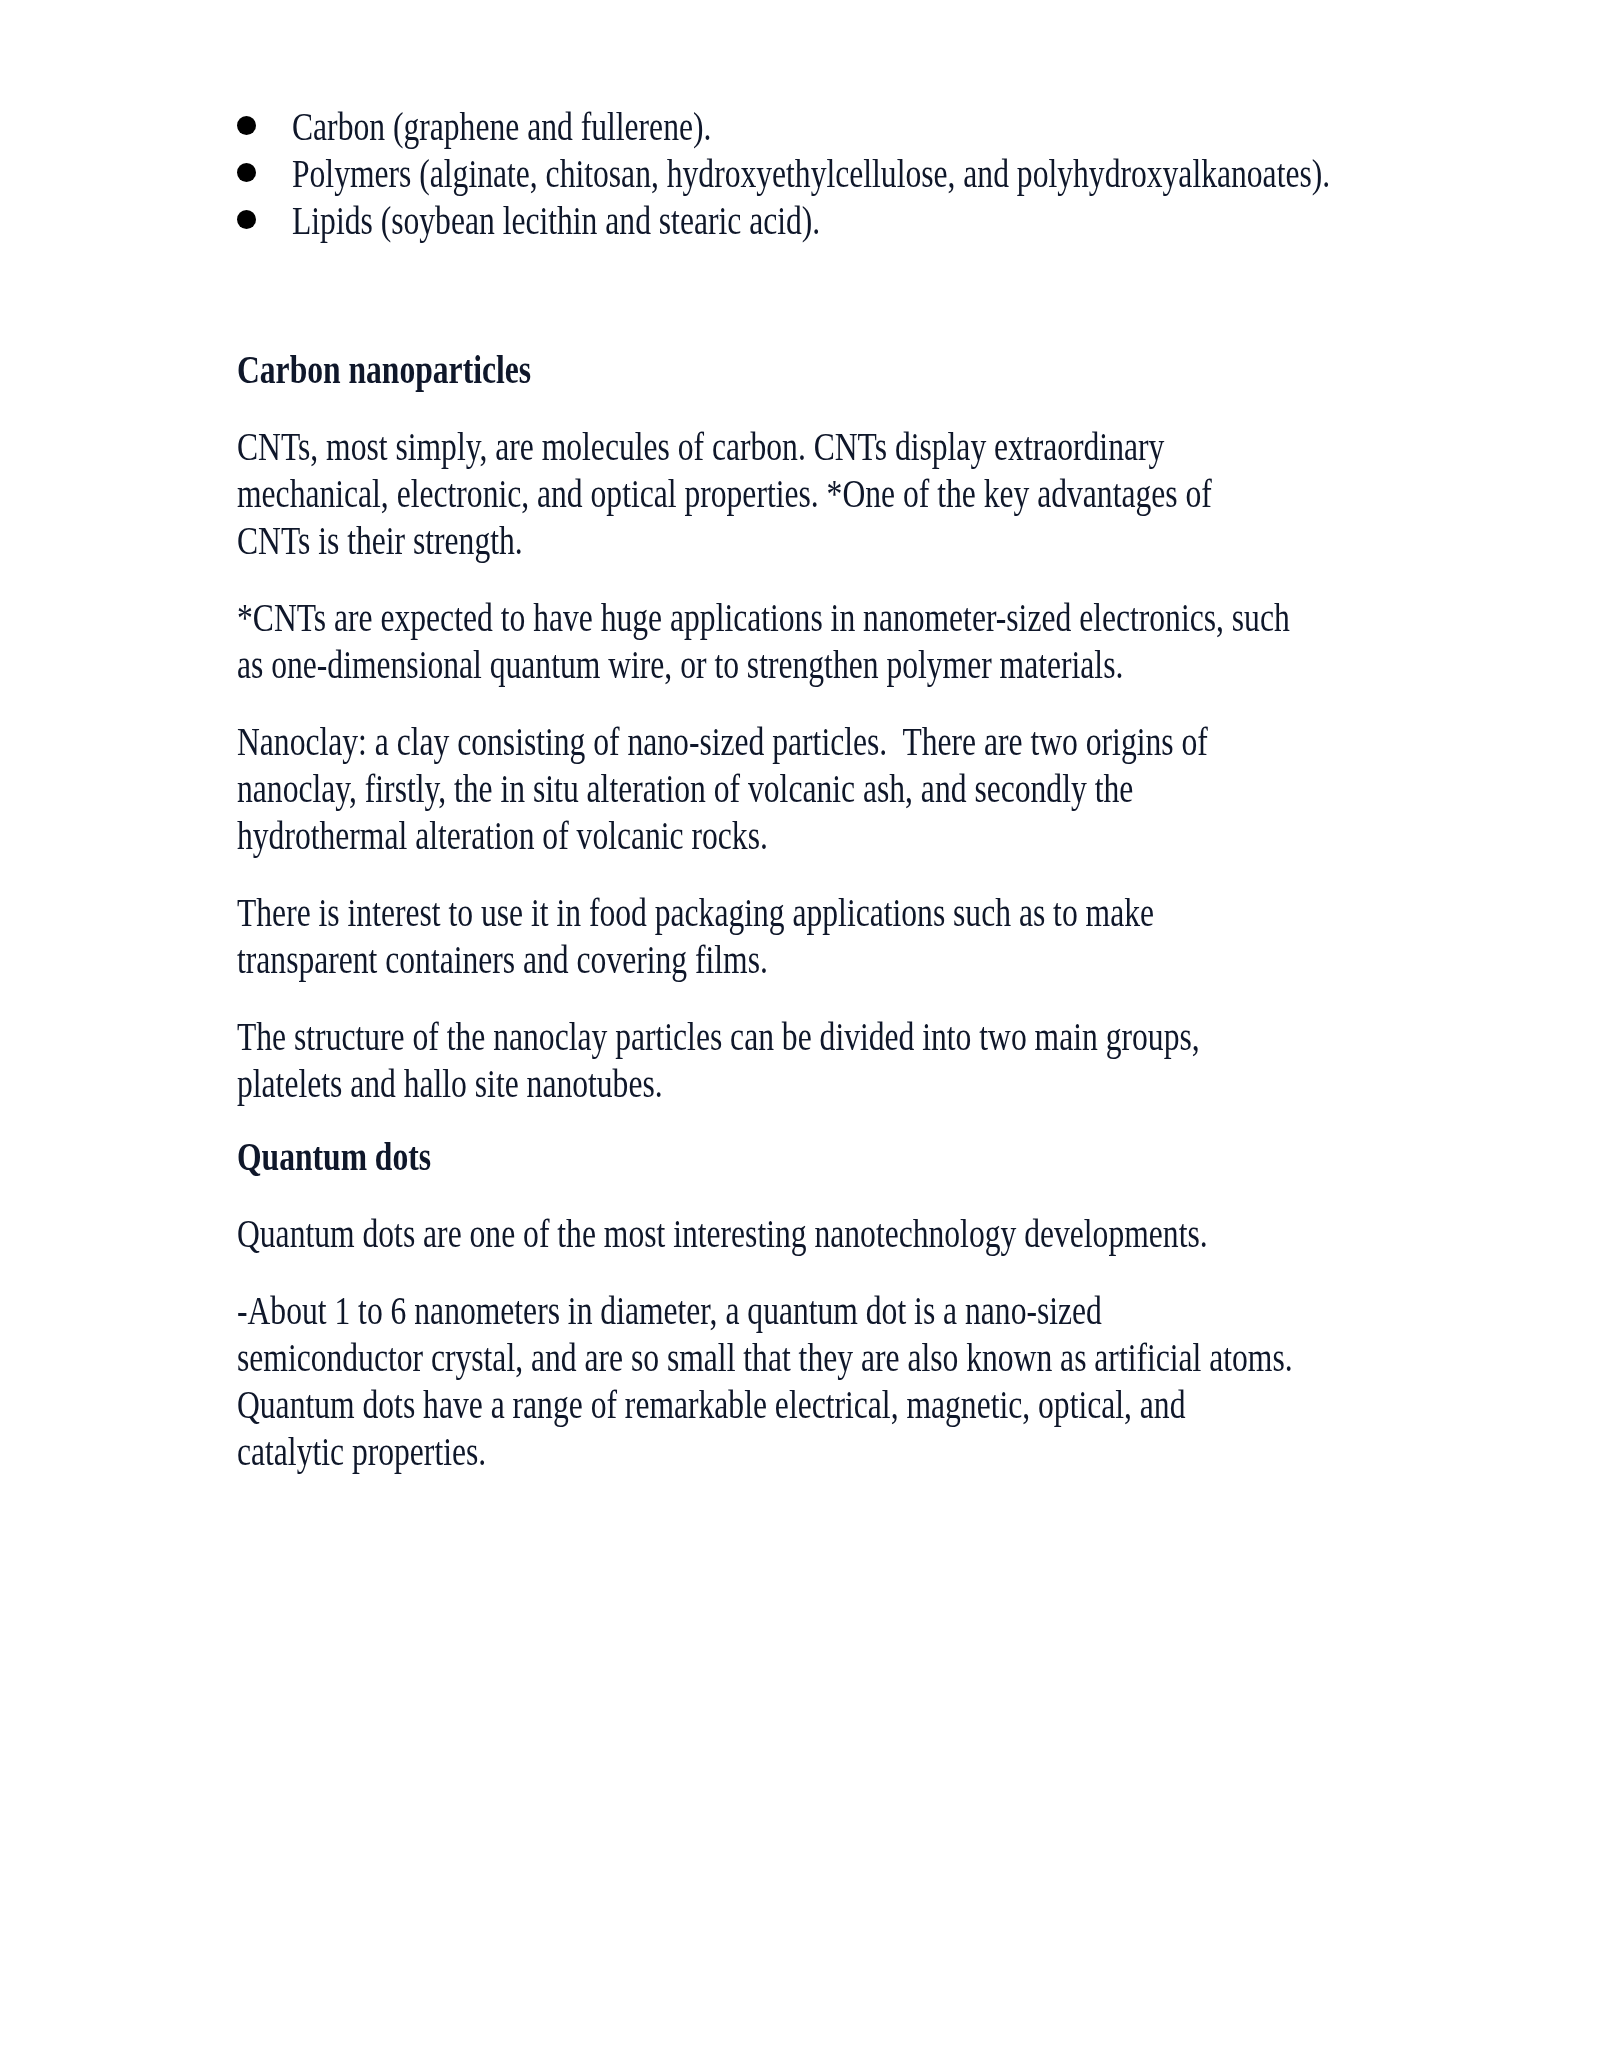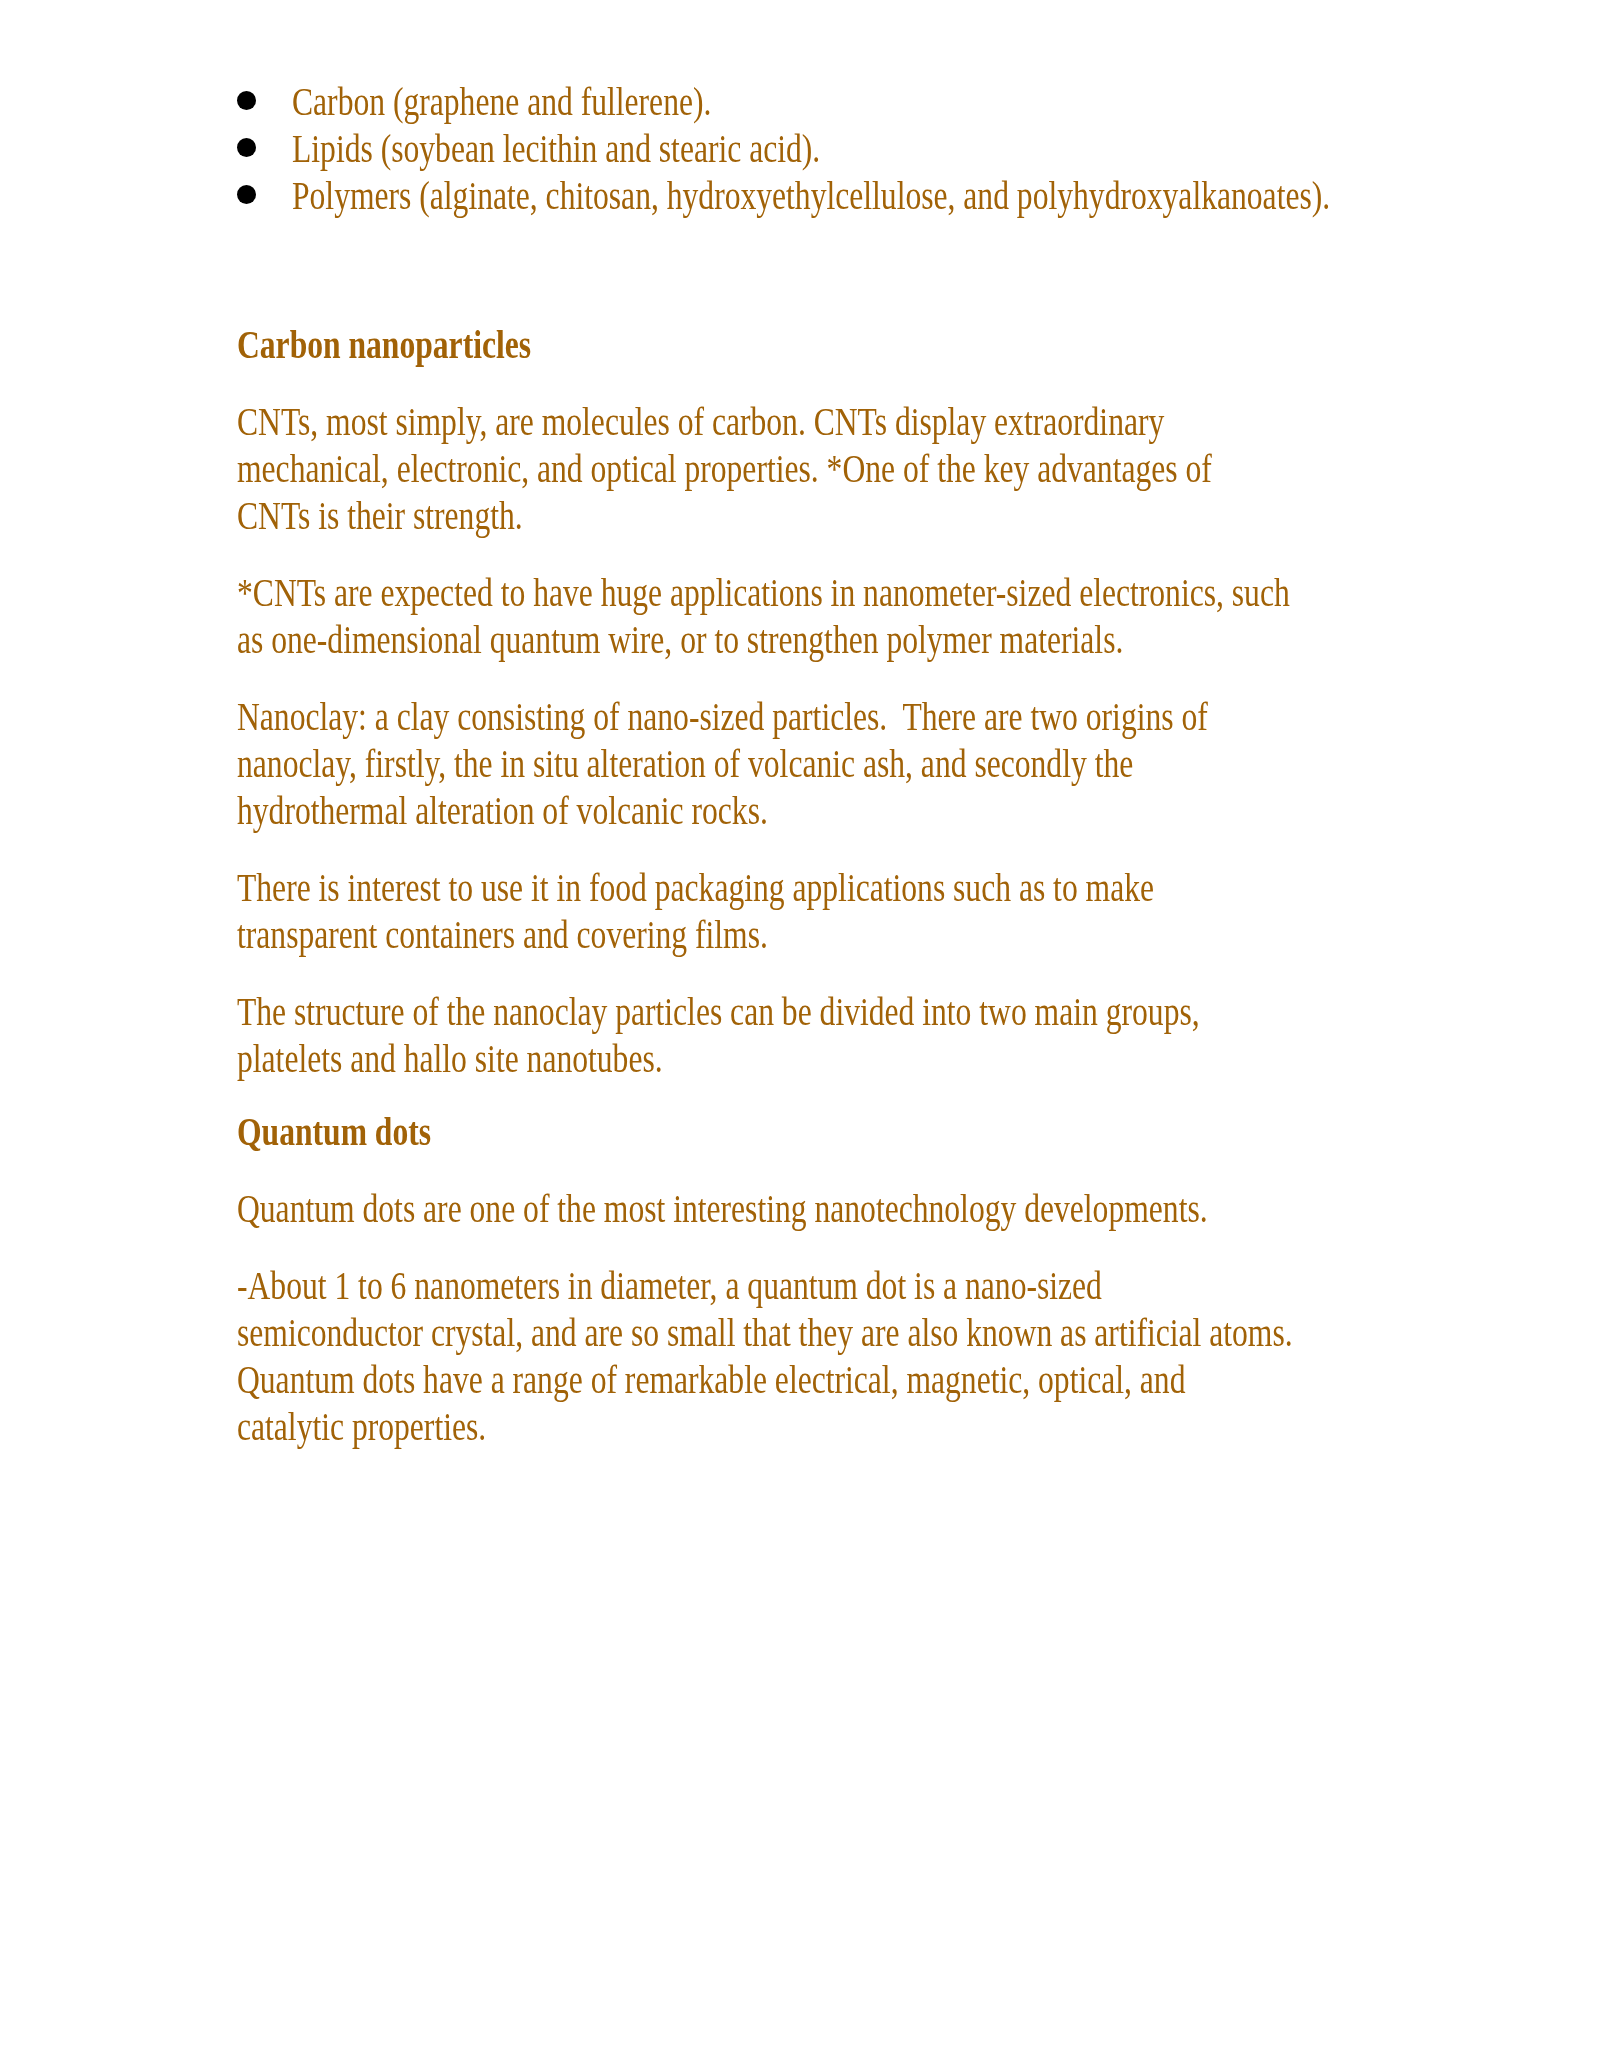--- a/index.html
+++ b/index.html
@@ -11,25 +11,25 @@
     width: 1600px;
     height: 2070px;
     overflow: hidden;
     position: relative;
   }
   .page {
     box-sizing: border-box;
     width: 1600px;
     height: 2070px;
     background: #ffffff;
-    padding: 78px 60px 0 237px;
+    padding: 103px 60px 0 237px;
     font-family: "Liberation Serif", "DejaVu Serif", serif;
     font-size: 40px;
     line-height: 47px;
-    color: #a16207;
+    color: #0f172a;
   }
   
   .condense {
     transform: scaleX(0.79);
     transform-origin: 0 0;
     display: block;
     white-space: pre;           
   }
   .bullet-list {
     list-style: none;
@@ -76,25 +76,25 @@
 
 <div class="page">
 
   <ul class="bullet-list">
     <li class="bullet-item">
       <span class="bullet-dot"></span>
       <span class="bullet-text">Carbon (graphene and fullerene).</span>
     </li>
     <li class="bullet-item">
       <span class="bullet-dot"></span>
-      <span class="bullet-text">Lipids (soybean lecithin and stearic acid).</span>
+      <span class="bullet-text">Polymers (alginate, chitosan, hydroxyethylcellulose, and polyhydroxyalkanoates).</span>
     </li>
     <li class="bullet-item">
       <span class="bullet-dot"></span>
-      <span class="bullet-text">Polymers (alginate, chitosan, hydroxyethylcellulose, and polyhydroxyalkanoates).</span>
+      <span class="bullet-text">Lipids (soybean lecithin and stearic acid).</span>
     </li>
   </ul>
 
   <h2 class="doc-heading first-heading">
     <span class="condense">Carbon nanoparticles</span>
   </h2>
   <p class="doc-para">
     <span class="condense">CNTs, most simply, are molecules of carbon. CNTs display extraordinary
 mechanical, electronic, and optical properties. *One of the key advantages of
 CNTs is their strength.</span>

